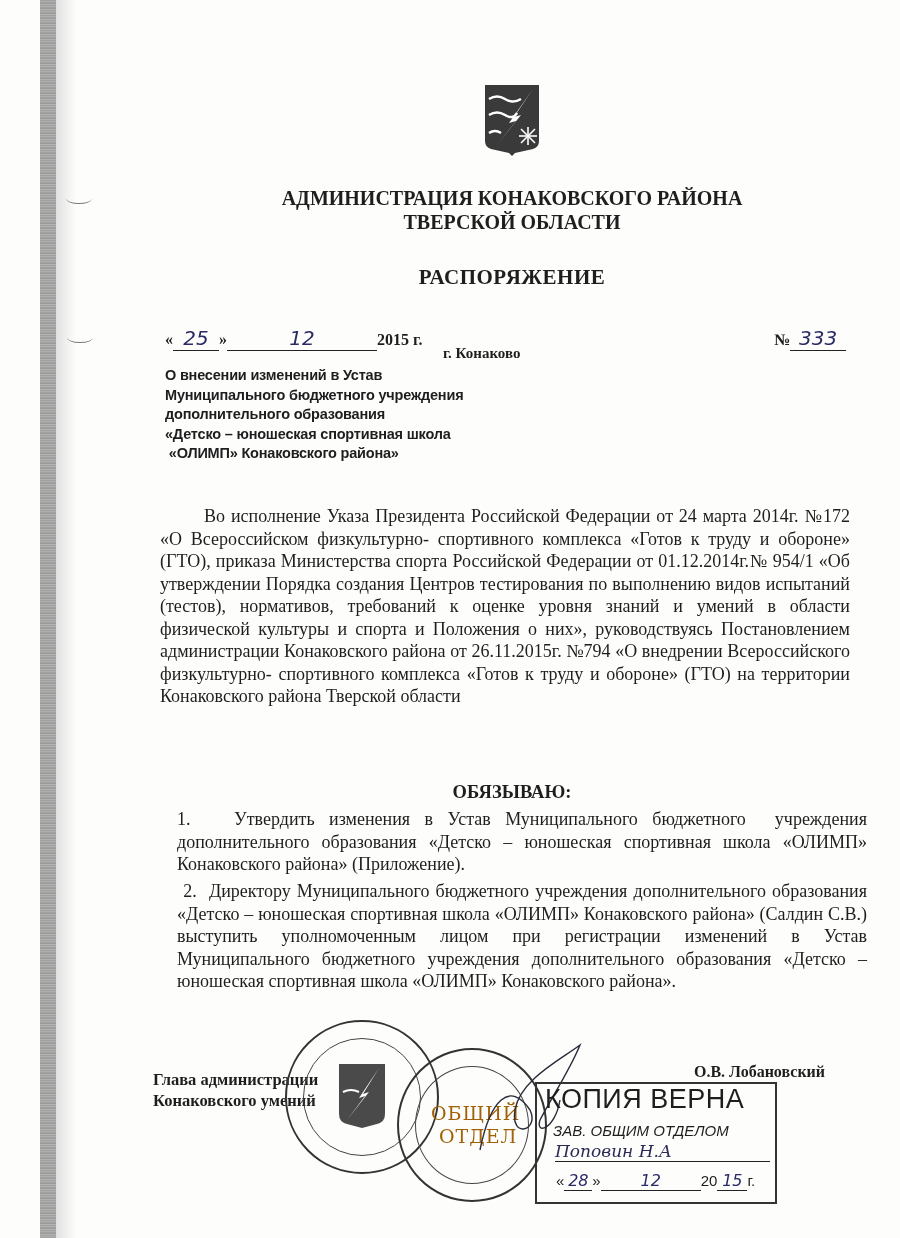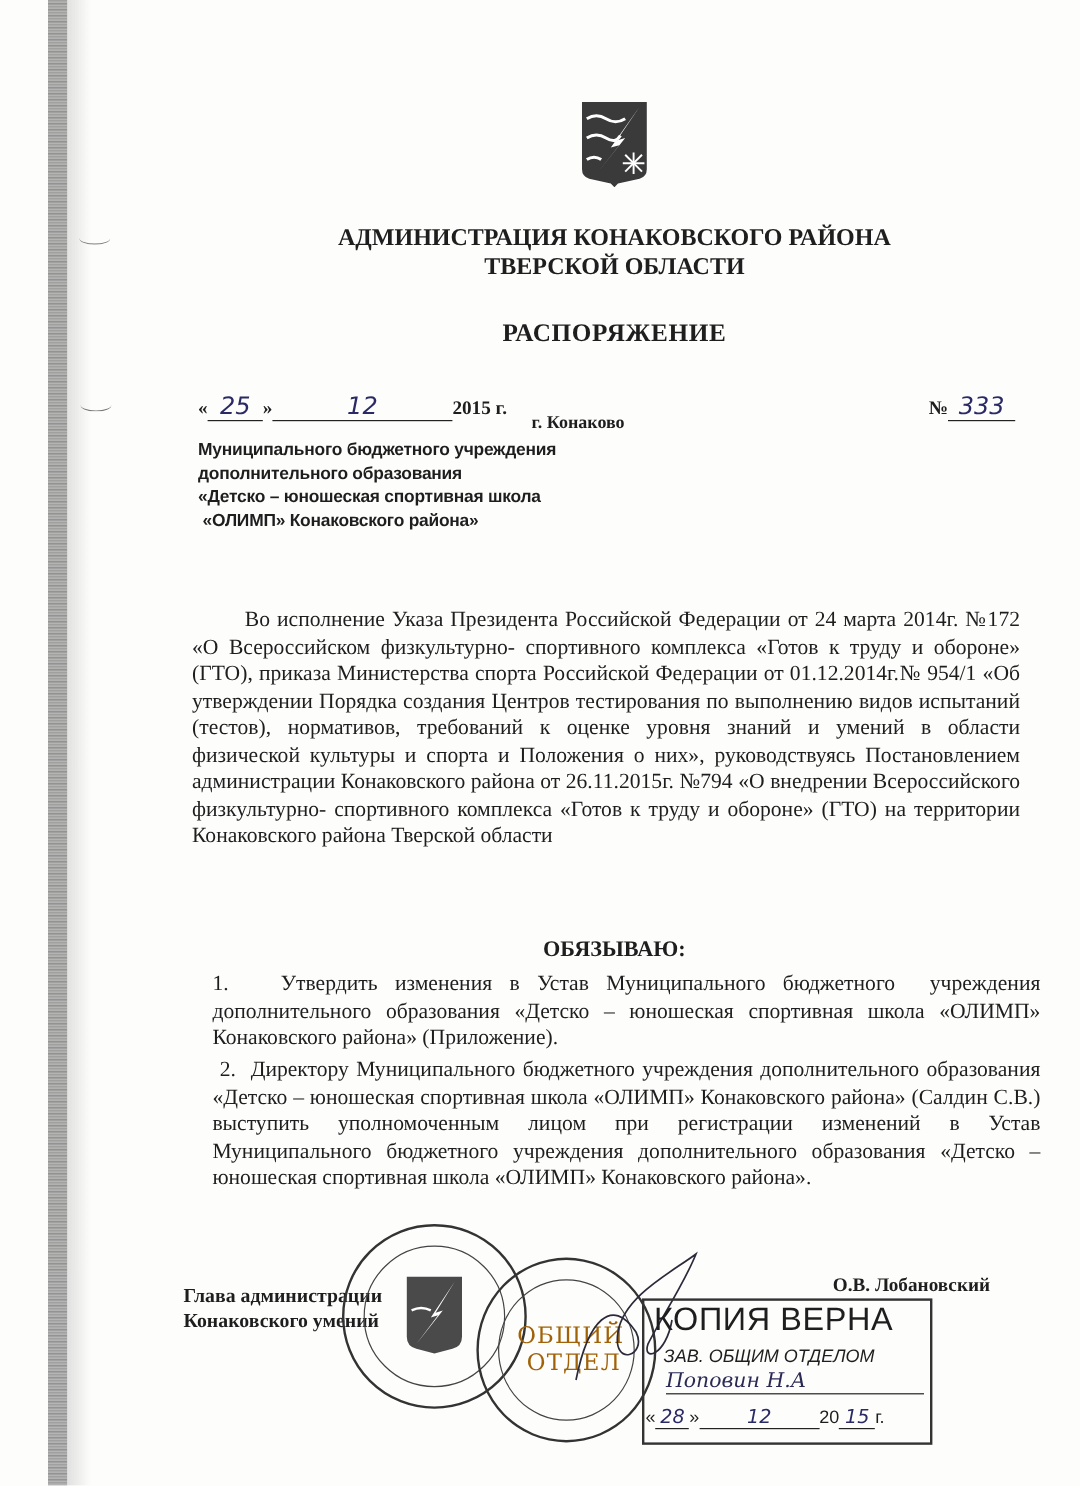--- a/index.html
+++ b/index.html
@@ -55,21 +55,21 @@
     .seal-inner { position: absolute; border-radius: 50%; border: 1px solid #444; inset: 16px; }
     .seal-svg { position: absolute; left: 0; top: 0; width: 100%; height: 100%; }
     .seal-text { position: absolute; font-family: "DejaVu Serif", serif; color: #a16207; font-size: 19px; letter-spacing: 1px; }
     .seal-text.t1 { left: 431px; top: 1102px; }
     .seal-text.t2 { left: 439px; top: 1125px; }
 
     .copy-box { position: absolute; left: 535px; top: 1082px; width: 238px; height: 118px; border: 2px solid #333; font-family: "Liberation Sans", sans-serif; }
     .copy-title { position: absolute; top: 0; left: 8px; font-size: 27px; letter-spacing: 0.5px; color: #1e1e1e; }
     .copy-role { position: absolute; top: 38px; left: 16px; font-size: 15px; font-style: italic; }
     .copy-sign { position: absolute; top: 57px; left: 18px; width: 215px; border-bottom: 1.2px solid #222; font-family: "DejaVu Serif", serif; font-style: italic; font-size: 17px; color: #2a2a55; }
-    .copy-date { position: absolute; top: 87px; left: 1px; font-size: 15px; white-space: nowrap; }
+    .copy-date { position: absolute; top: 87px; left: 19px; font-size: 15px; white-space: nowrap; }
     .copy-date .hw { font-size: 16px; }
 
     .signature { position: absolute; left: 470px; top: 1040px; width: 130px; height: 130px; }
   </style>
 </head>
 <body>
 
 <div class="scan-strip"></div>
 <div class="hole h1"></div>
 <div class="hole h2"></div>
@@ -94,20 +94,21 @@
 
 <div class="date-line">
   <span>«</span><span class="blank hw" style="width:46px">25</span><span>»</span><span class="blank hw" style="width:150px">12</span><span>2015 г.</span>
 </div>
 <div class="city">г. Конаково</div>
 <div class="number">
   <span>№</span><span class="blank hw" style="width:56px">333</span>
 </div>
 
 <div class="subject">
+  <div>О внесении изменений в  Устав</div>
   <div>Муниципального бюджетного  учреждения</div>
   <div>дополнительного образования</div>
   <div>«Детско – юношеская спортивная школа</div>
   <div style="white-space:pre"> «ОЛИМП» Конаковского района»</div>
 </div>
 
 <div class="body-text preamble">Во исполнение Указа Президента Российской Федерации от 24 марта 2014г. №172 «О Всероссийском физкультурно- спортивного комплекса «Готов к труду и обороне» (ГТО), приказа Министерства спорта Российской Федерации от 01.12.2014г.№ 954/1 «Об утверждении Порядка создания Центров тестирования по выполнению видов испытаний (тестов), нормативов, требований к оценке уровня знаний и умений в области физической культуры и спорта и Положения о них», руководствуясь Постановлением администрации Конаковского района от 26.11.2015г. №794 «О внедрении Всероссийского физкультурно- спортивного комплекса «Готов к труду и обороне» (ГТО) на территории Конаковского района Тверской области</div>
 
 <div class="obligate">ОБЯЗЫВАЮ:</div>
 <div class="item i1" style="white-space:pre-wrap">1.   Утвердить изменения в Устав Муниципального бюджетного  учреждения дополнительного образования «Детско – юношеская спортивная школа «ОЛИМП» Конаковского района» (Приложение).</div>

